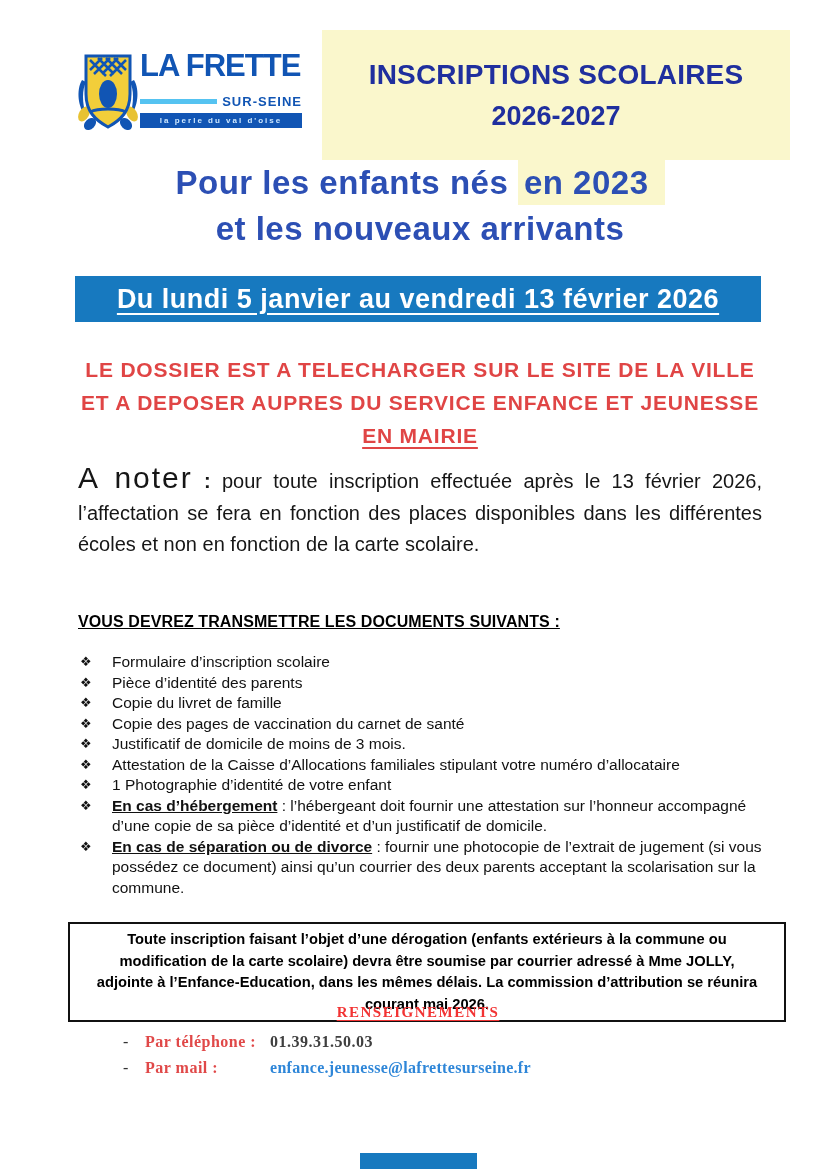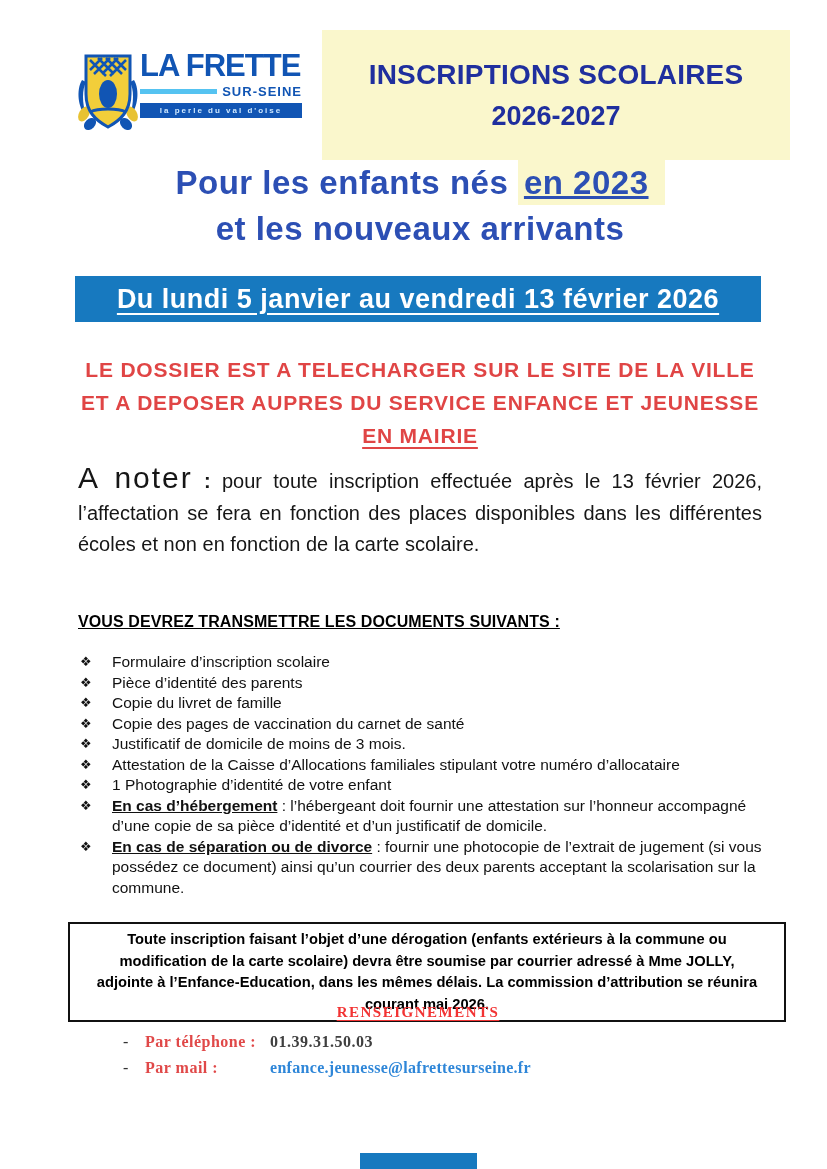--- a/index.html
+++ b/index.html
@@ -3,21 +3,21 @@
 <meta charset="utf-8">
 <style>
   html,body{margin:0;padding:0;background:#e8e8e8;}
   .page{position:relative;width:827px;height:1169px;background:#ffffff;margin:0 auto;
         font-family:"Liberation Sans", sans-serif;overflow:hidden;color:#1a1a1a;}
 
   
   .logo{position:absolute;left:76px;top:50px;width:240px;display:flex;align-items:flex-start;}
   .logo-text{display:flex;flex-direction:column;width:162px;}
   .logo-name{font-size:31px;font-weight:bold;color:#1155B4;letter-spacing:-1px;line-height:32px;white-space:nowrap;}
-  .logo-rule{display:flex;align-items:center;margin-top:2px;}
+  .logo-rule{display:flex;align-items:center;margin-top:12px;}
   .logo-rule .rule{flex:1;height:5px;background:#55C3F1;margin-right:5px;}
   .logo-sub{font-size:13px;font-weight:bold;color:#1155B4;letter-spacing:1px;white-space:nowrap;}
   .logo-tagbar{margin-top:4px;background:#1155B4;height:15px;display:flex;align-items:center;justify-content:center;text-align:right;}
   .logo-tagline{font-size:8px;color:#CFE9FF;letter-spacing:2px;white-space:nowrap;font-weight:bold;}
 
   .title-box{position:absolute;left:322px;top:30px;width:468px;height:130px;
              display:flex;flex-direction:column;align-items:center;justify-content:center;gap:10px;}
   .title-box .l1{font-size:28px;font-weight:bold;letter-spacing:0.2px;white-space:nowrap;}
   .title-box .l2{font-size:27px;font-weight:bold;}
 
@@ -102,21 +102,21 @@
       </div>
     </div>
   </div>
 
   <div class="title-box" style="background:#FAF7CC;color:#1F2F9E;">
     <span class="l1">INSCRIPTIONS SCOLAIRES</span>
     <span class="l2">2026-2027</span>
   </div>
 
   <div class="main-title" style="color:#2C4FB4;">
-    <div><span>Pour les enfants nés </span><span class="hl" style="background:#FAF7CC;text-decoration:underline;">en 2023</span></div>
+    <div><span>Pour les enfants nés </span><span class="hl" style="background:#FAF7CC;">en 2023</span></div>
     <div>et les nouveaux arrivants</div>
   </div>
 
   <div class="banner" style="background:#1779BF;">
     <span>Du lundi 5 janvier au vendredi 13 février 2026</span>
   </div>
 
   <div class="red-notice" style="color:#E04545;">
     <div>LE DOSSIER EST A TELECHARGER SUR LE SITE DE LA VILLE</div>
     <div>ET A DEPOSER AUPRES DU SERVICE ENFANCE ET JEUNESSE</div>

